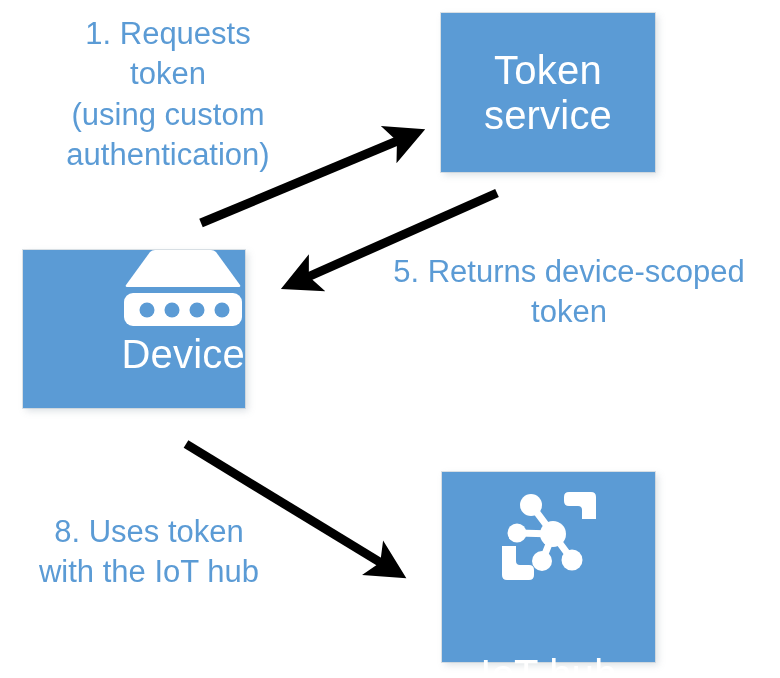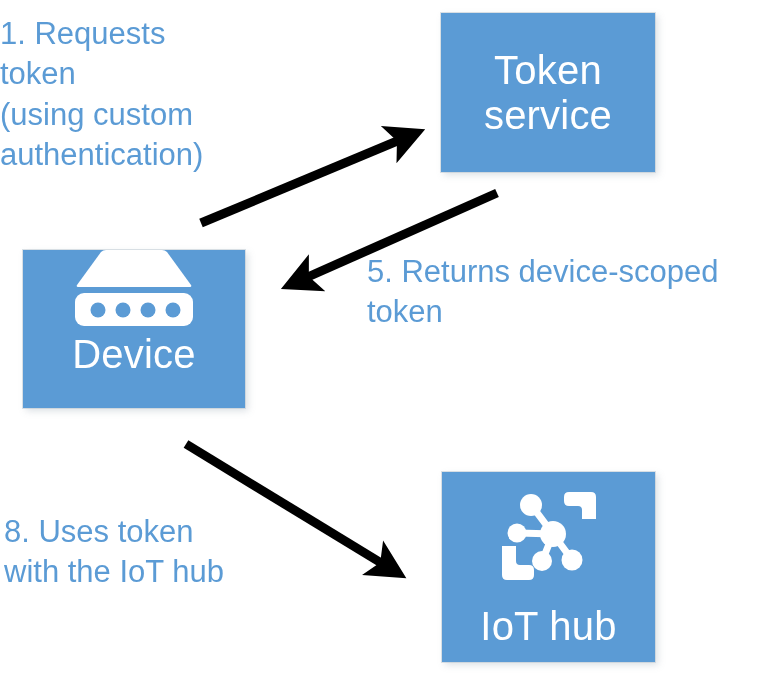--- a/index.html
+++ b/index.html
@@ -49,53 +49,56 @@
     font-size: 40px;
   }
 
   #node-device {
     left: 23px;
     top: 250px;
     width: 222px;
     height: 158px;
     justify-content: flex-start;
     padding-top: 0;
+    align-items: flex-end;
   }
   #node-device .node-label {
     font-size: 40px;
     margin-top: 6px;
   }
 
   #node-iot-hub {
     left: 442px;
     top: 472px;
     width: 213px;
     height: 190px;
     justify-content: flex-start;
     padding-top: 12px;
+    gap: 48px;
   }
   #node-iot-hub .node-label {
     font-size: 40px;
     margin-top: 16px;
   }
 
   
   .icon-wrap {
     display: block;
     line-height: 0;
   }
   .device-icon { width: 124px; height: 76px; }
   .hub-icon    { width: 104px; height: 104px; }
 
   
   .caption {
     position: absolute;
     color: #5B9BD5;
     font-size: 31px;
     line-height: 1.30;
+    text-align: center;
     white-space: pre-line;
   }
   #caption-1 {
     left: 0px;
     top: 14px;
     width: 336px;
   }
   #caption-2 {
     left: 367px;
     top: 252px;

